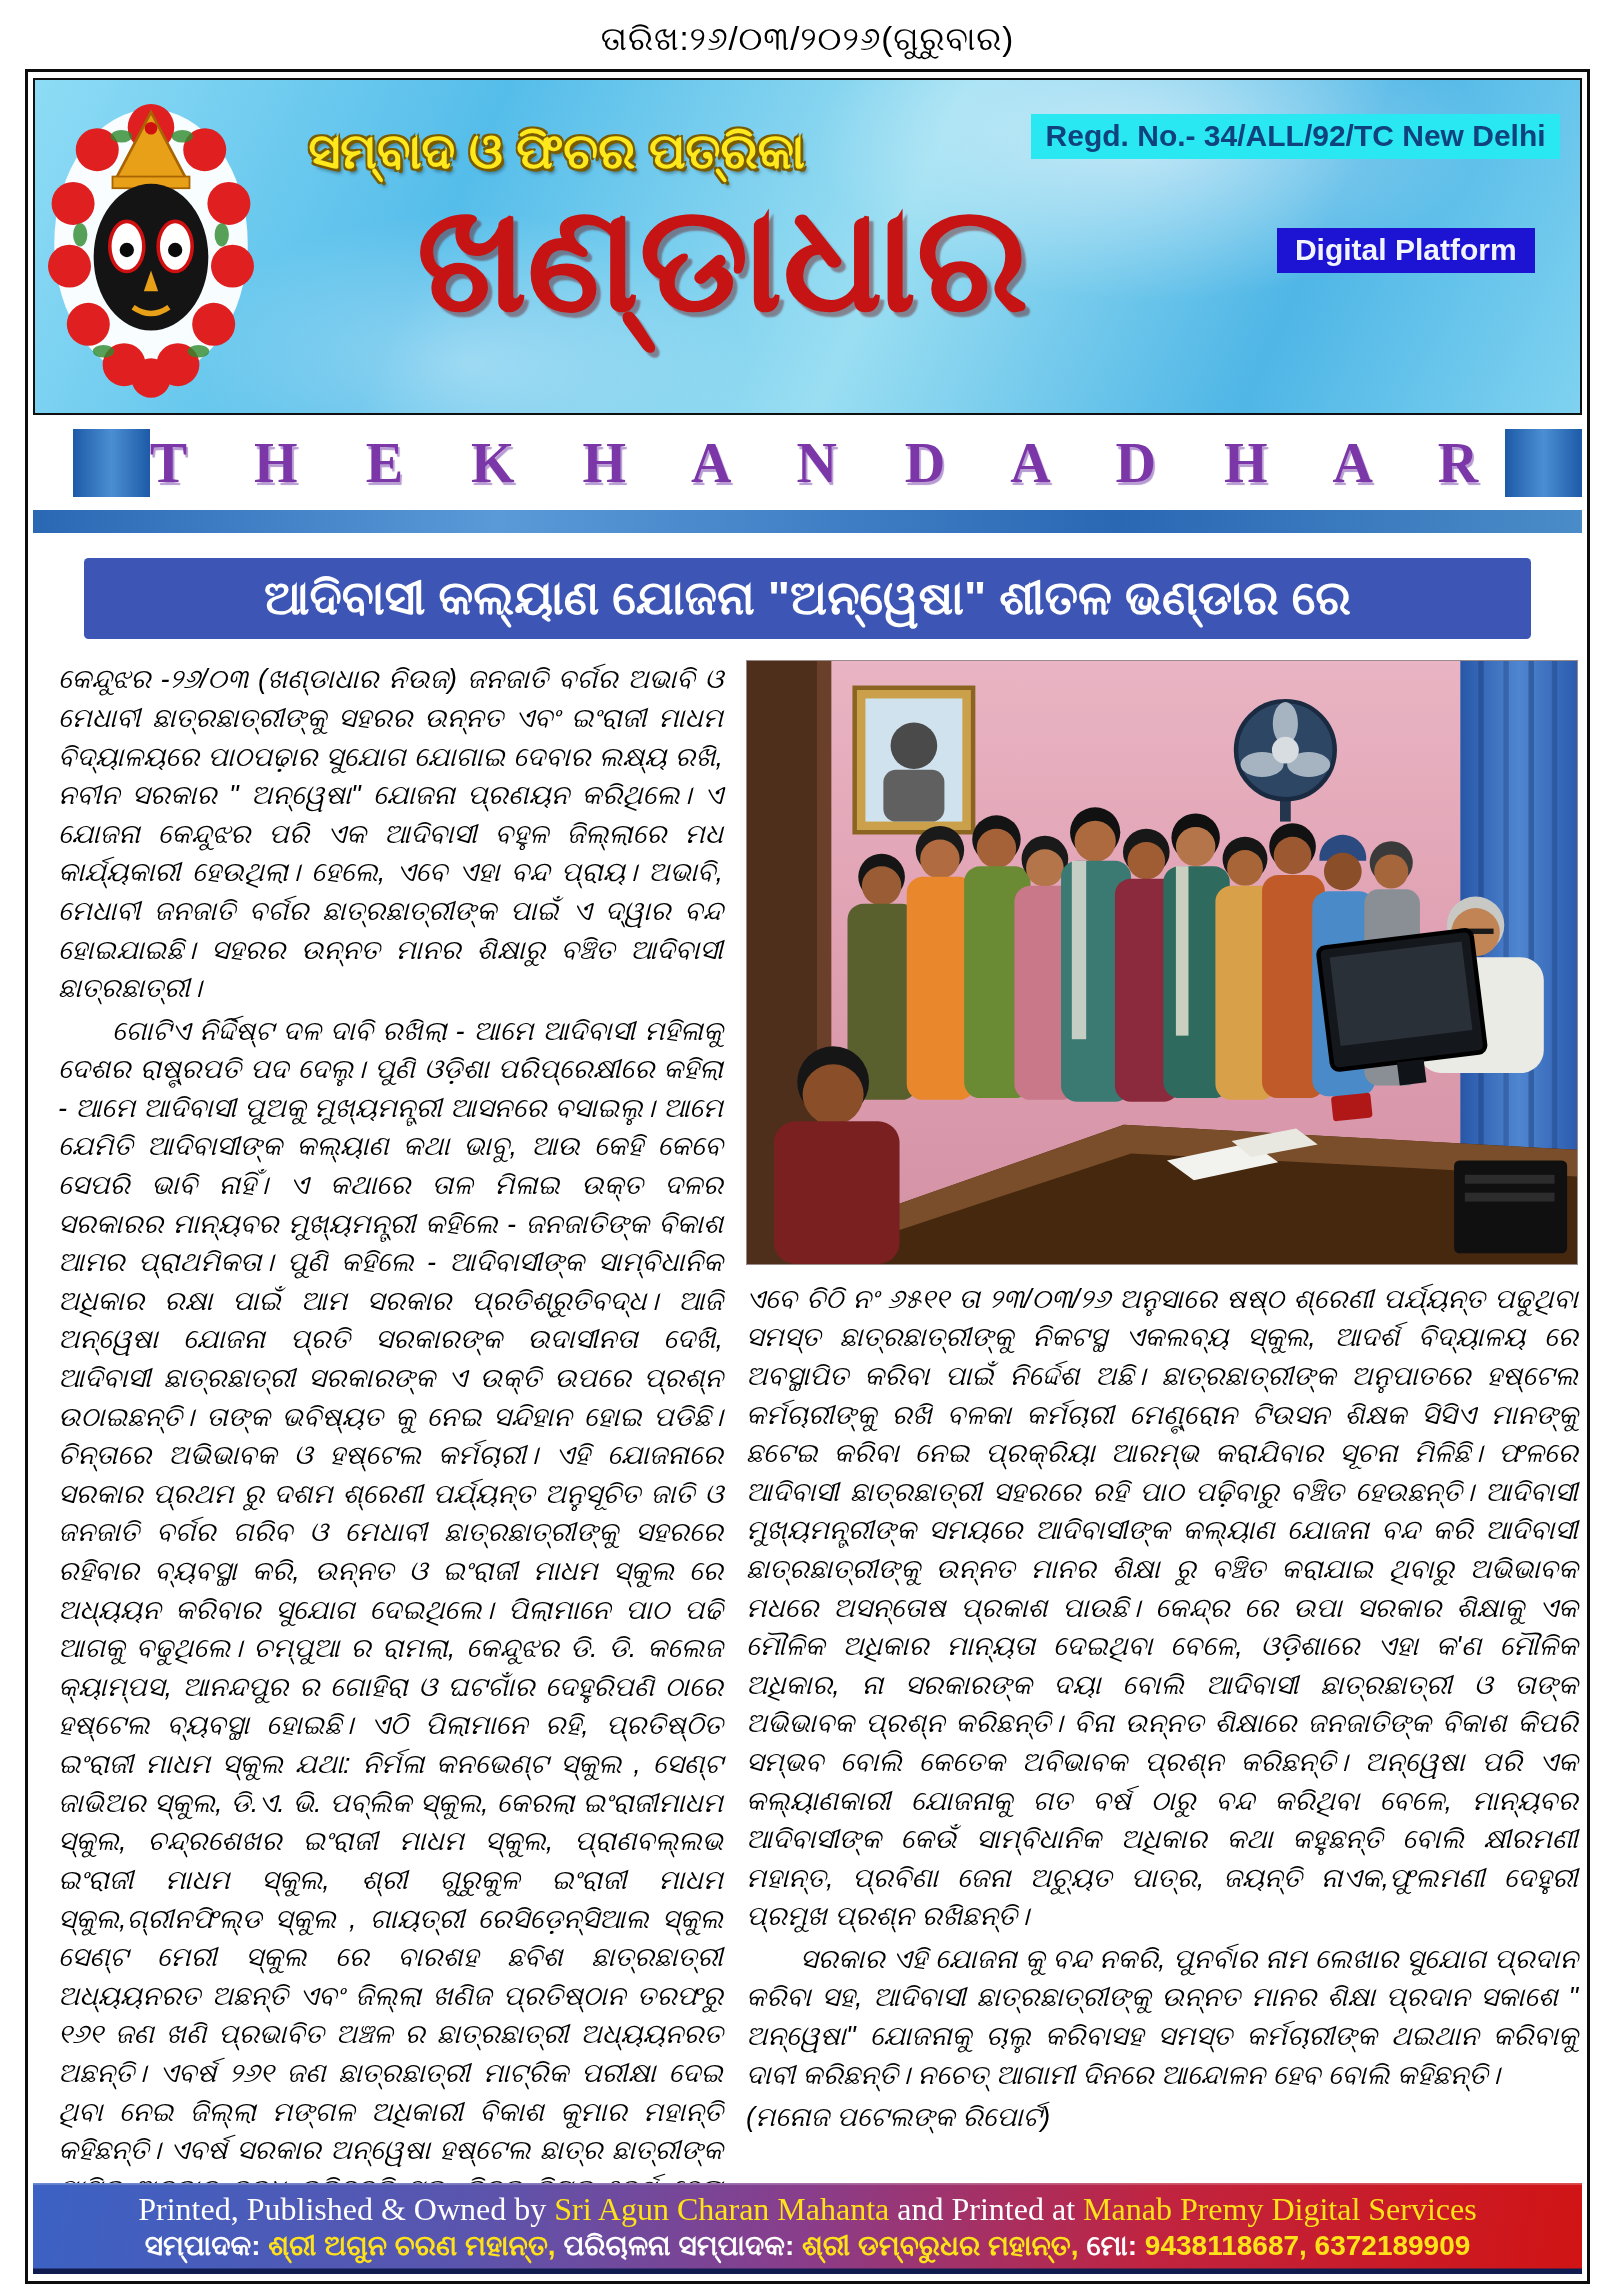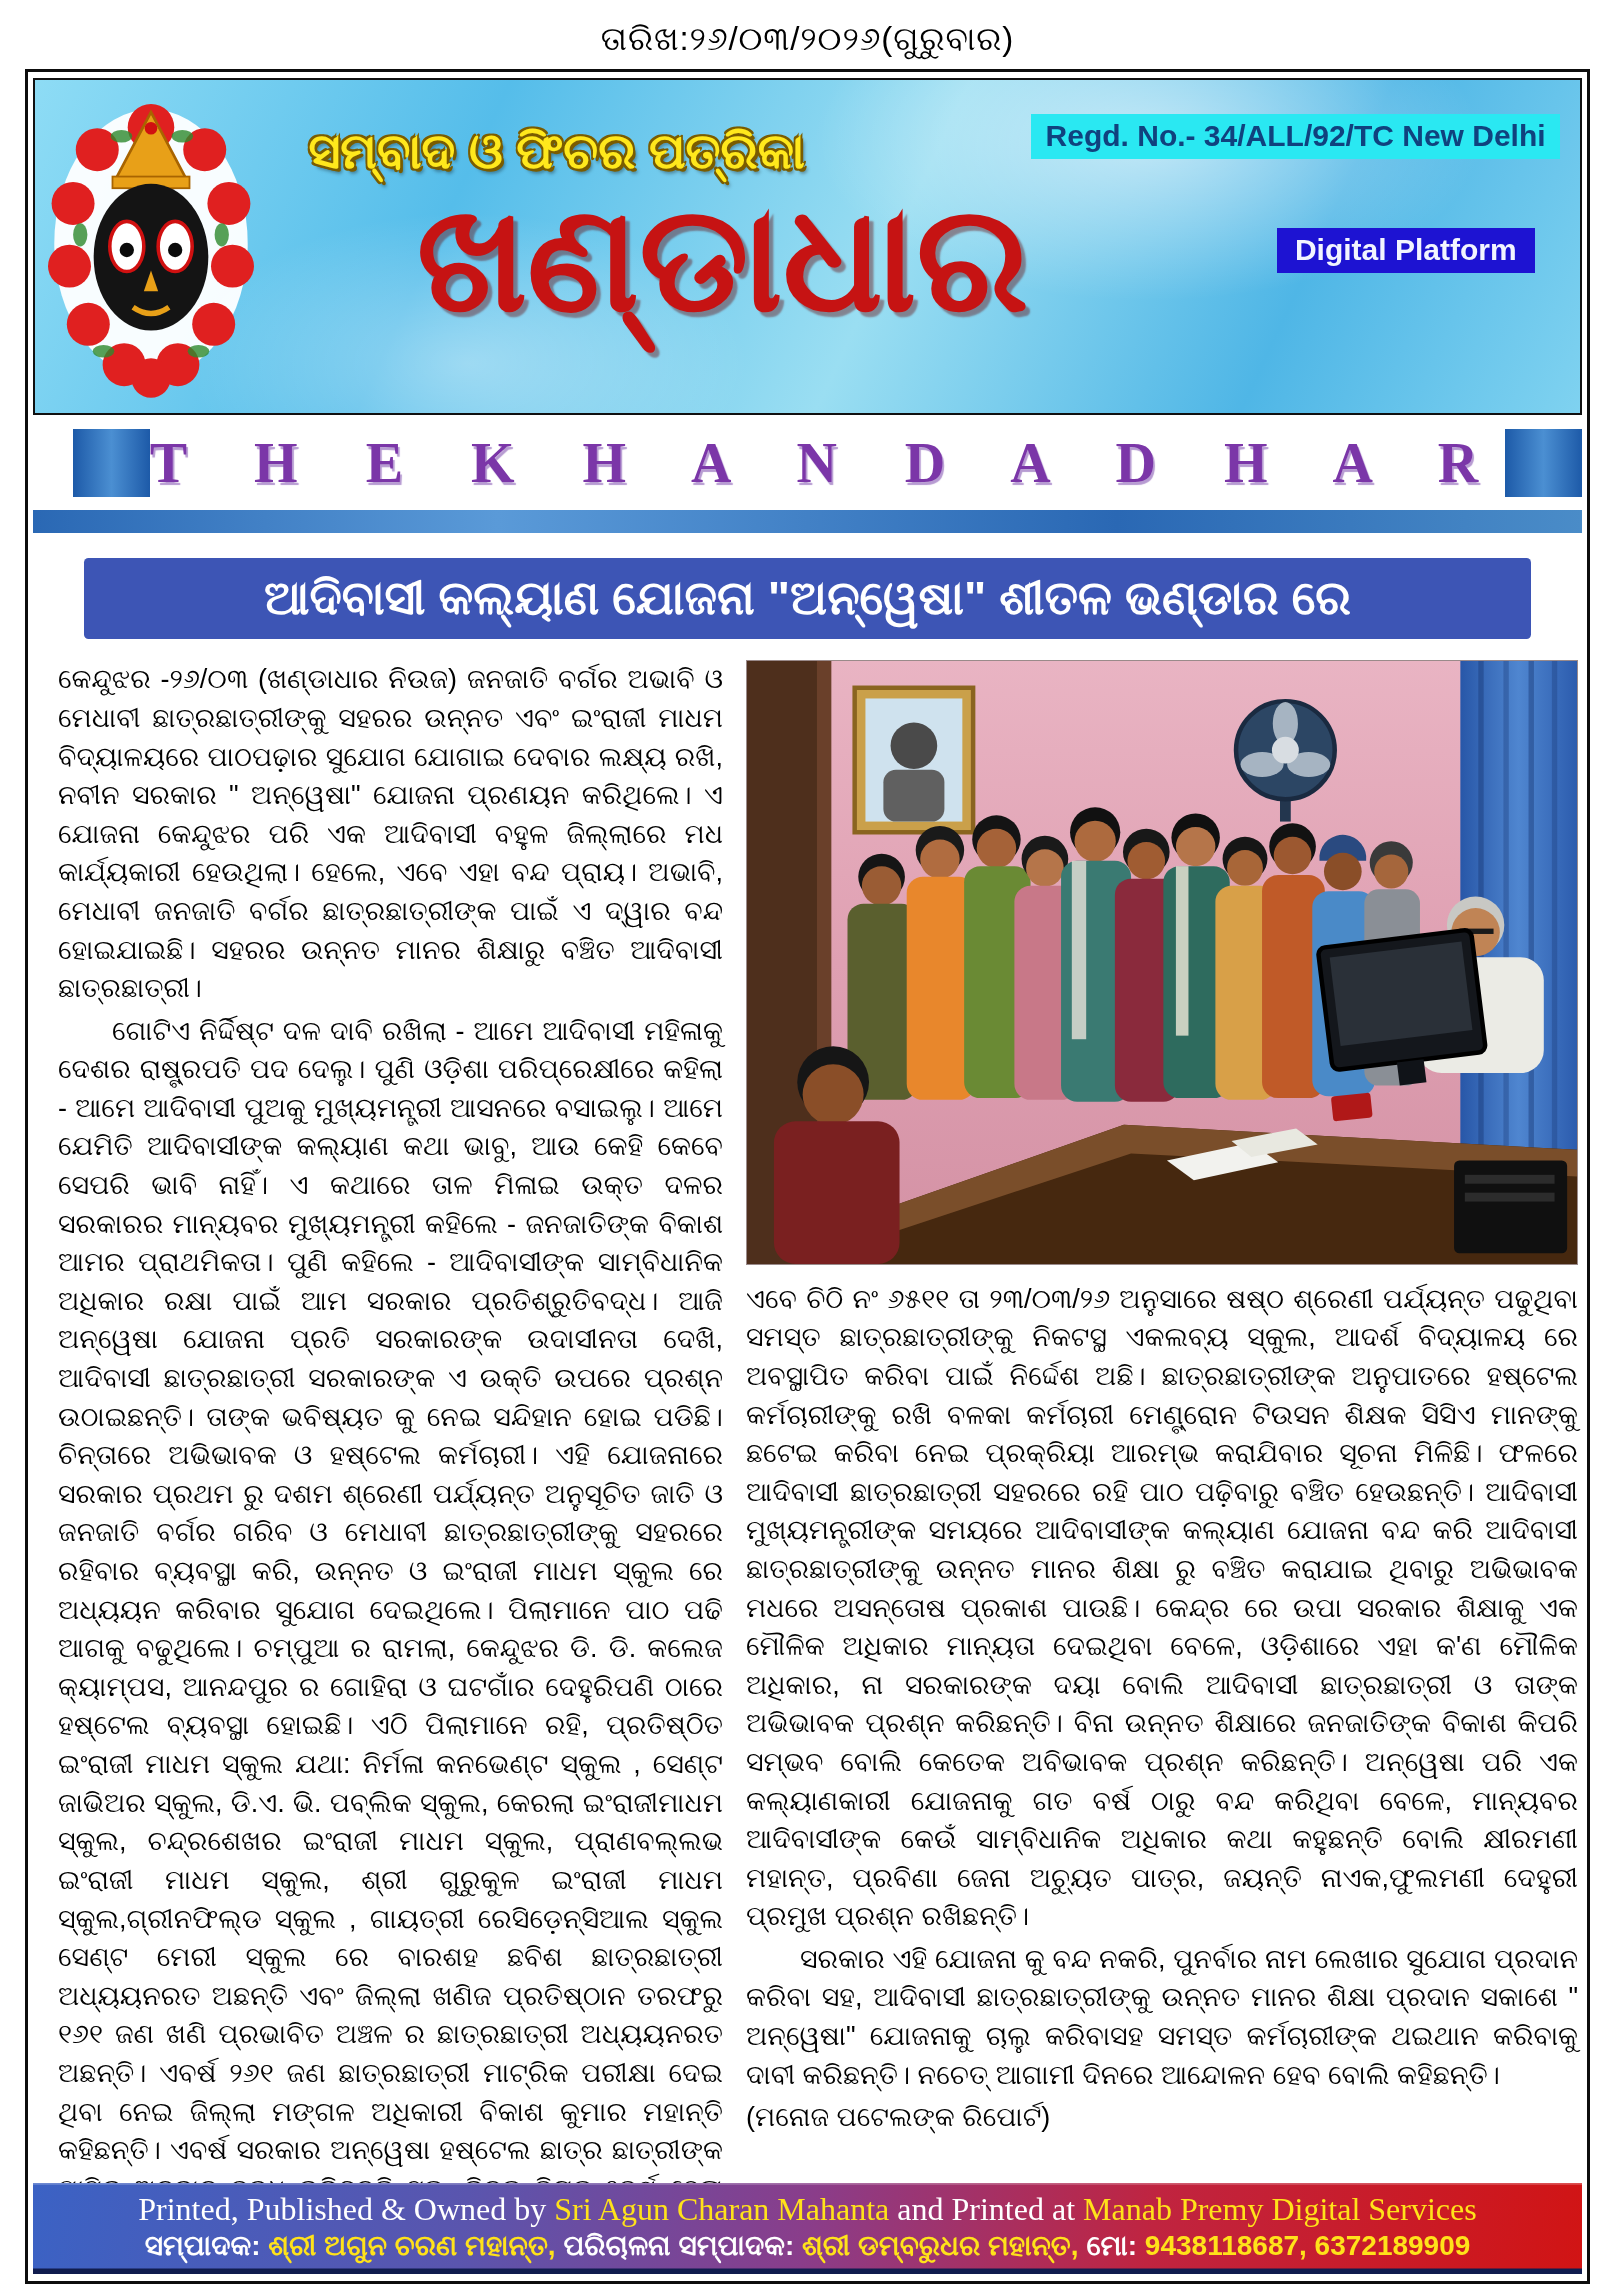--- a/index.html
+++ b/index.html
@@ -30,21 +30,21 @@
 
   
   .headline{margin:25px 56px 0;background:#3d55b5;border-radius:4.5px;height:81px;display:flex;align-items:center;
     justify-content:center;color:#fff;font-weight:bold;font-size:47px;text-align:center;}
 
   
   .body-cols{flex:1;display:flex;justify-content:space-between;padding:21.5px 30px 0;gap:23px;min-height:0;}
   .col{font-size:27px;line-height:1.43;text-align:justify;}
   .col-left{width:665px;flex:0 0 665px;}
   .col-right{width:832px;flex:0 0 832px;}
-  .col p{margin:0 0 3.6px;}
+  .col p{margin:0 0 3.6px;font-style:italic;}
   .col p.indent{text-indent:54px;}
   .photo-fig{margin:0 0 14.3px;width:100%;height:605px;display:block;border:0.9px solid #9a8a8a;box-sizing:border-box;}
   .photo-fig svg{width:100%;height:100%;display:block;}
 
   
   .footer{margin:5.4px 5.4px 7.2px;margin-top:auto;text-align:center;color:#fff;
     font-family:"Liberation Serif","DejaVu Serif",serif;padding:7.2px 3.6px 10.7px;
     background:linear-gradient(100deg,#3b62c4 0%,#5a55ae 28%,#8a3d8a 50%,#c02440 72%,#d11414 100%);
     box-shadow:inset 0 -5.4px 0 #101c4e, inset 0 1.8px 0 rgba(255,255,255,.25);}
   .f1{font-size:32px;font-weight:normal;line-height:1.2;}

